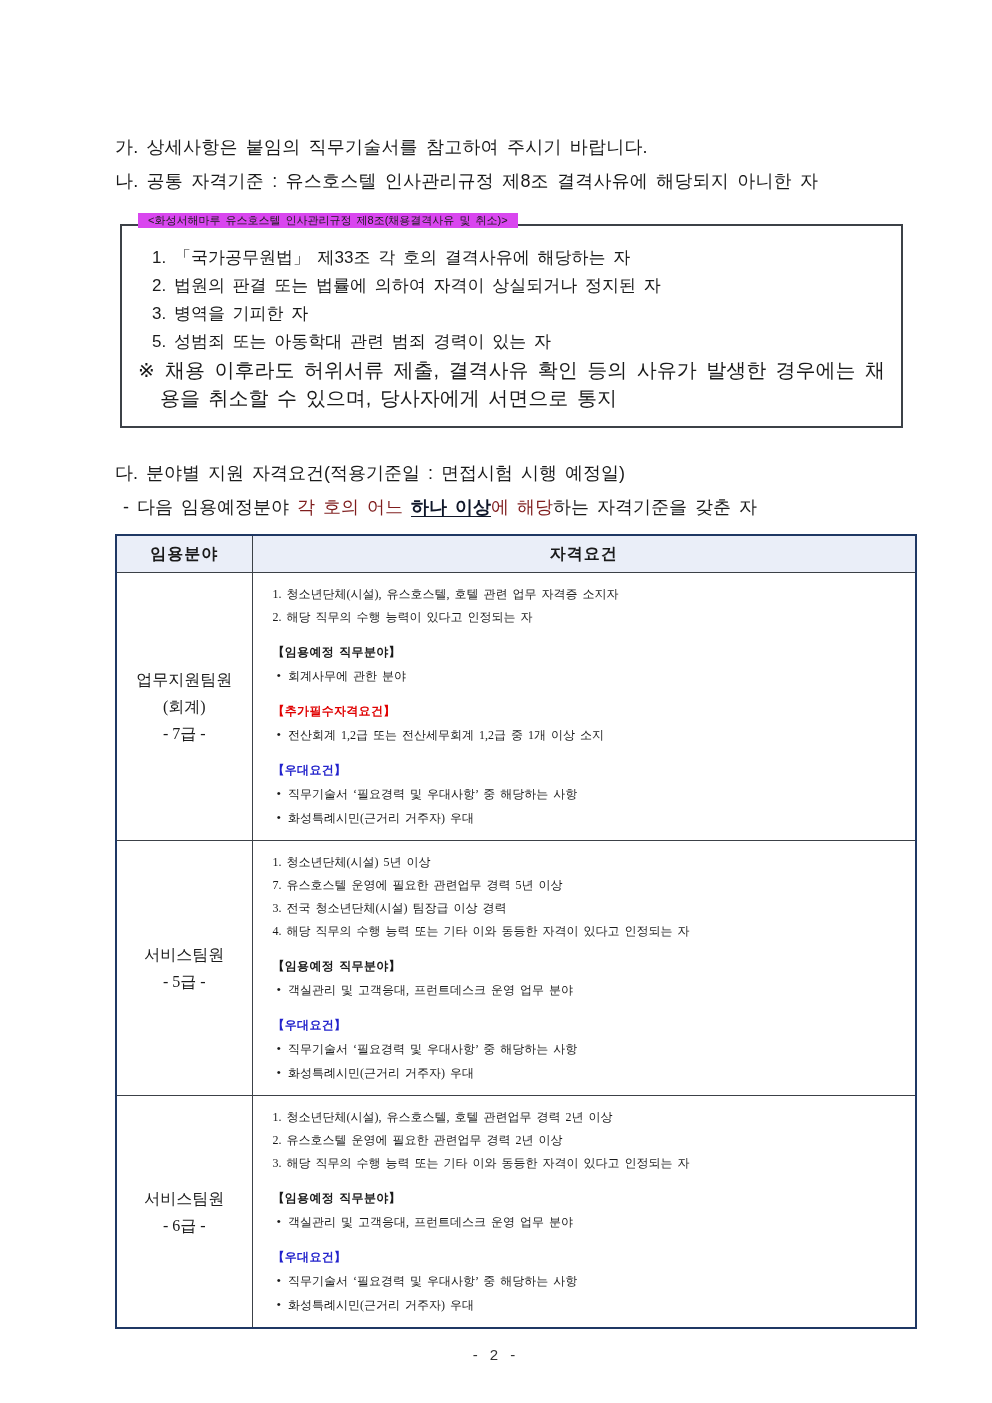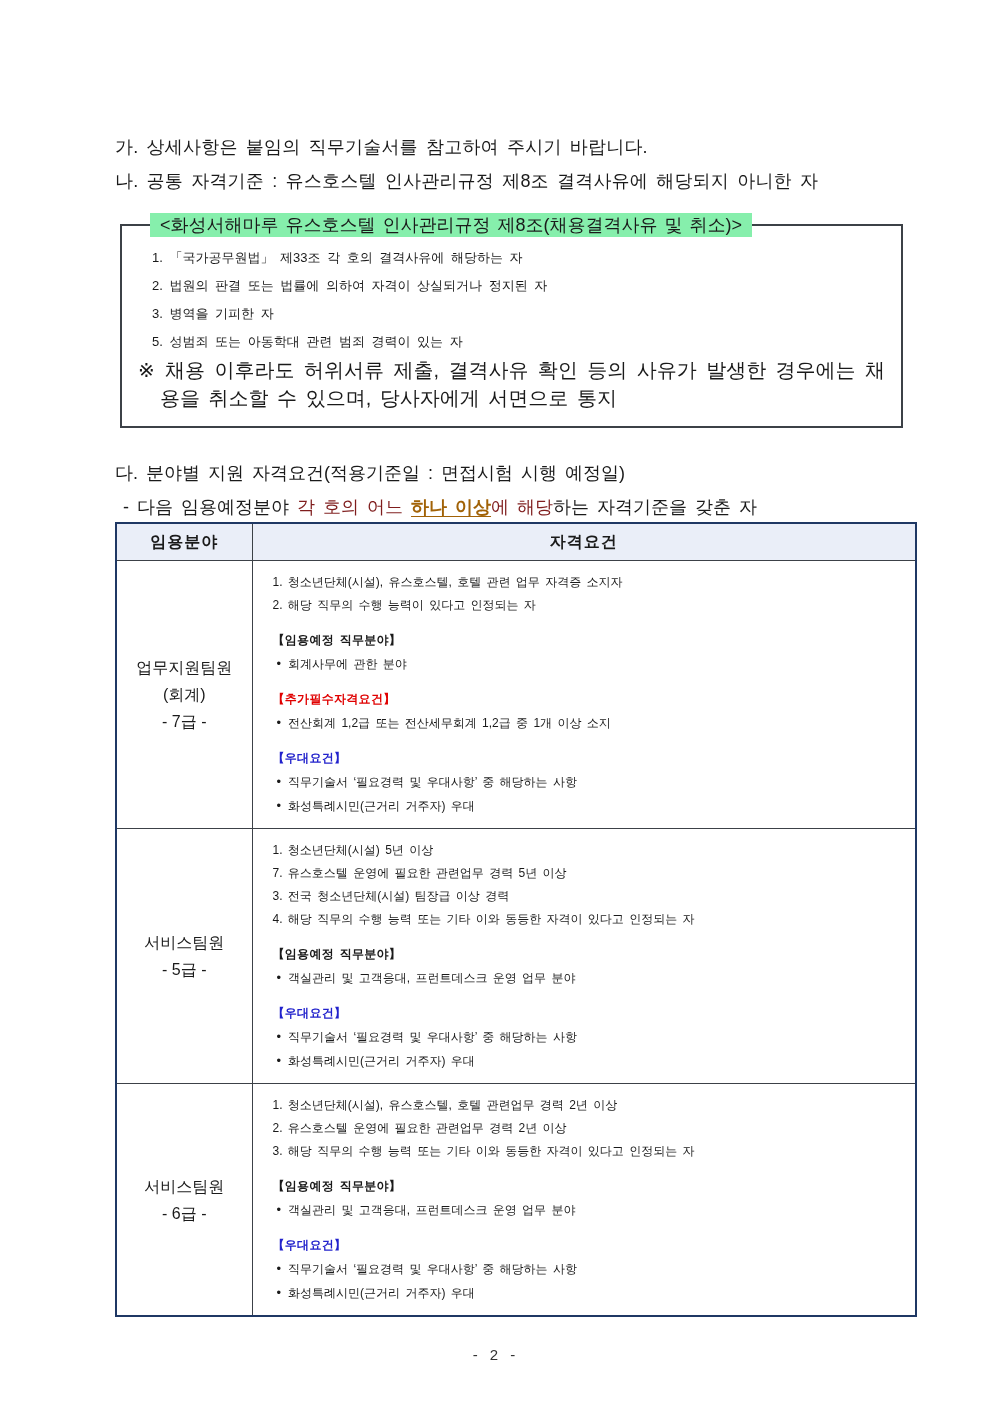--- a/index.html
+++ b/index.html
@@ -26,29 +26,29 @@
   }
   
   .rule-box{
     position:relative;
     margin:26px 22px 0 5px;
     border:2px solid #3c4147;
     padding:18px 16px 14px 16px;
   }
   .rule-box-title{
     position:absolute;
-    top:-13px;left:28px;
-    background:#86efac;
+    top:-13px;left:16px;
+    background:#d946ef;
     padding:0 10px;
-    font-size:18px;
+    font-size:11px;
     word-spacing:2px;
     white-space:nowrap;
   }
   .rule-item{
-    font-size:13px;
+    font-size:17px;
     line-height:28px;
     word-spacing:3px;
     padding-left:14px;
     white-space:nowrap;
   }
   .rule-note{
     font-size:20px;
     line-height:28px;
     word-spacing:3px;
     padding-left:22px;
@@ -65,27 +65,29 @@
   }
   .sec-da-sub{
     margin-top:4px;
     margin-left:8px;
     font-size:18px;
     line-height:30px;
     word-spacing:3px;
     white-space:nowrap;
   }
   .blue-bold{color:#7f1d1d;font-weight:normal;}
-  .blue-bold-u{color:#a16207;font-weight:bold;text-decoration:underline;text-underline-offset:3px;}
+  .blue-bold-u{color:#0f172a;font-weight:bold;text-decoration:underline;text-underline-offset:3px;}
   
   table.req{
+    margin-top:12px;
     border-collapse:collapse;
     width:802px;
     border:2px solid #1f3864;
     table-layout:fixed;
+    font-family:Liberation Serif, serif;
   }
   table.req th, table.req td{
     border:1px solid #3c4147;
     vertical-align:middle;
   }
   table.req th{
     background:#eaeef8;
     font-size:16px;
     font-weight:bold;
     height:34px;

